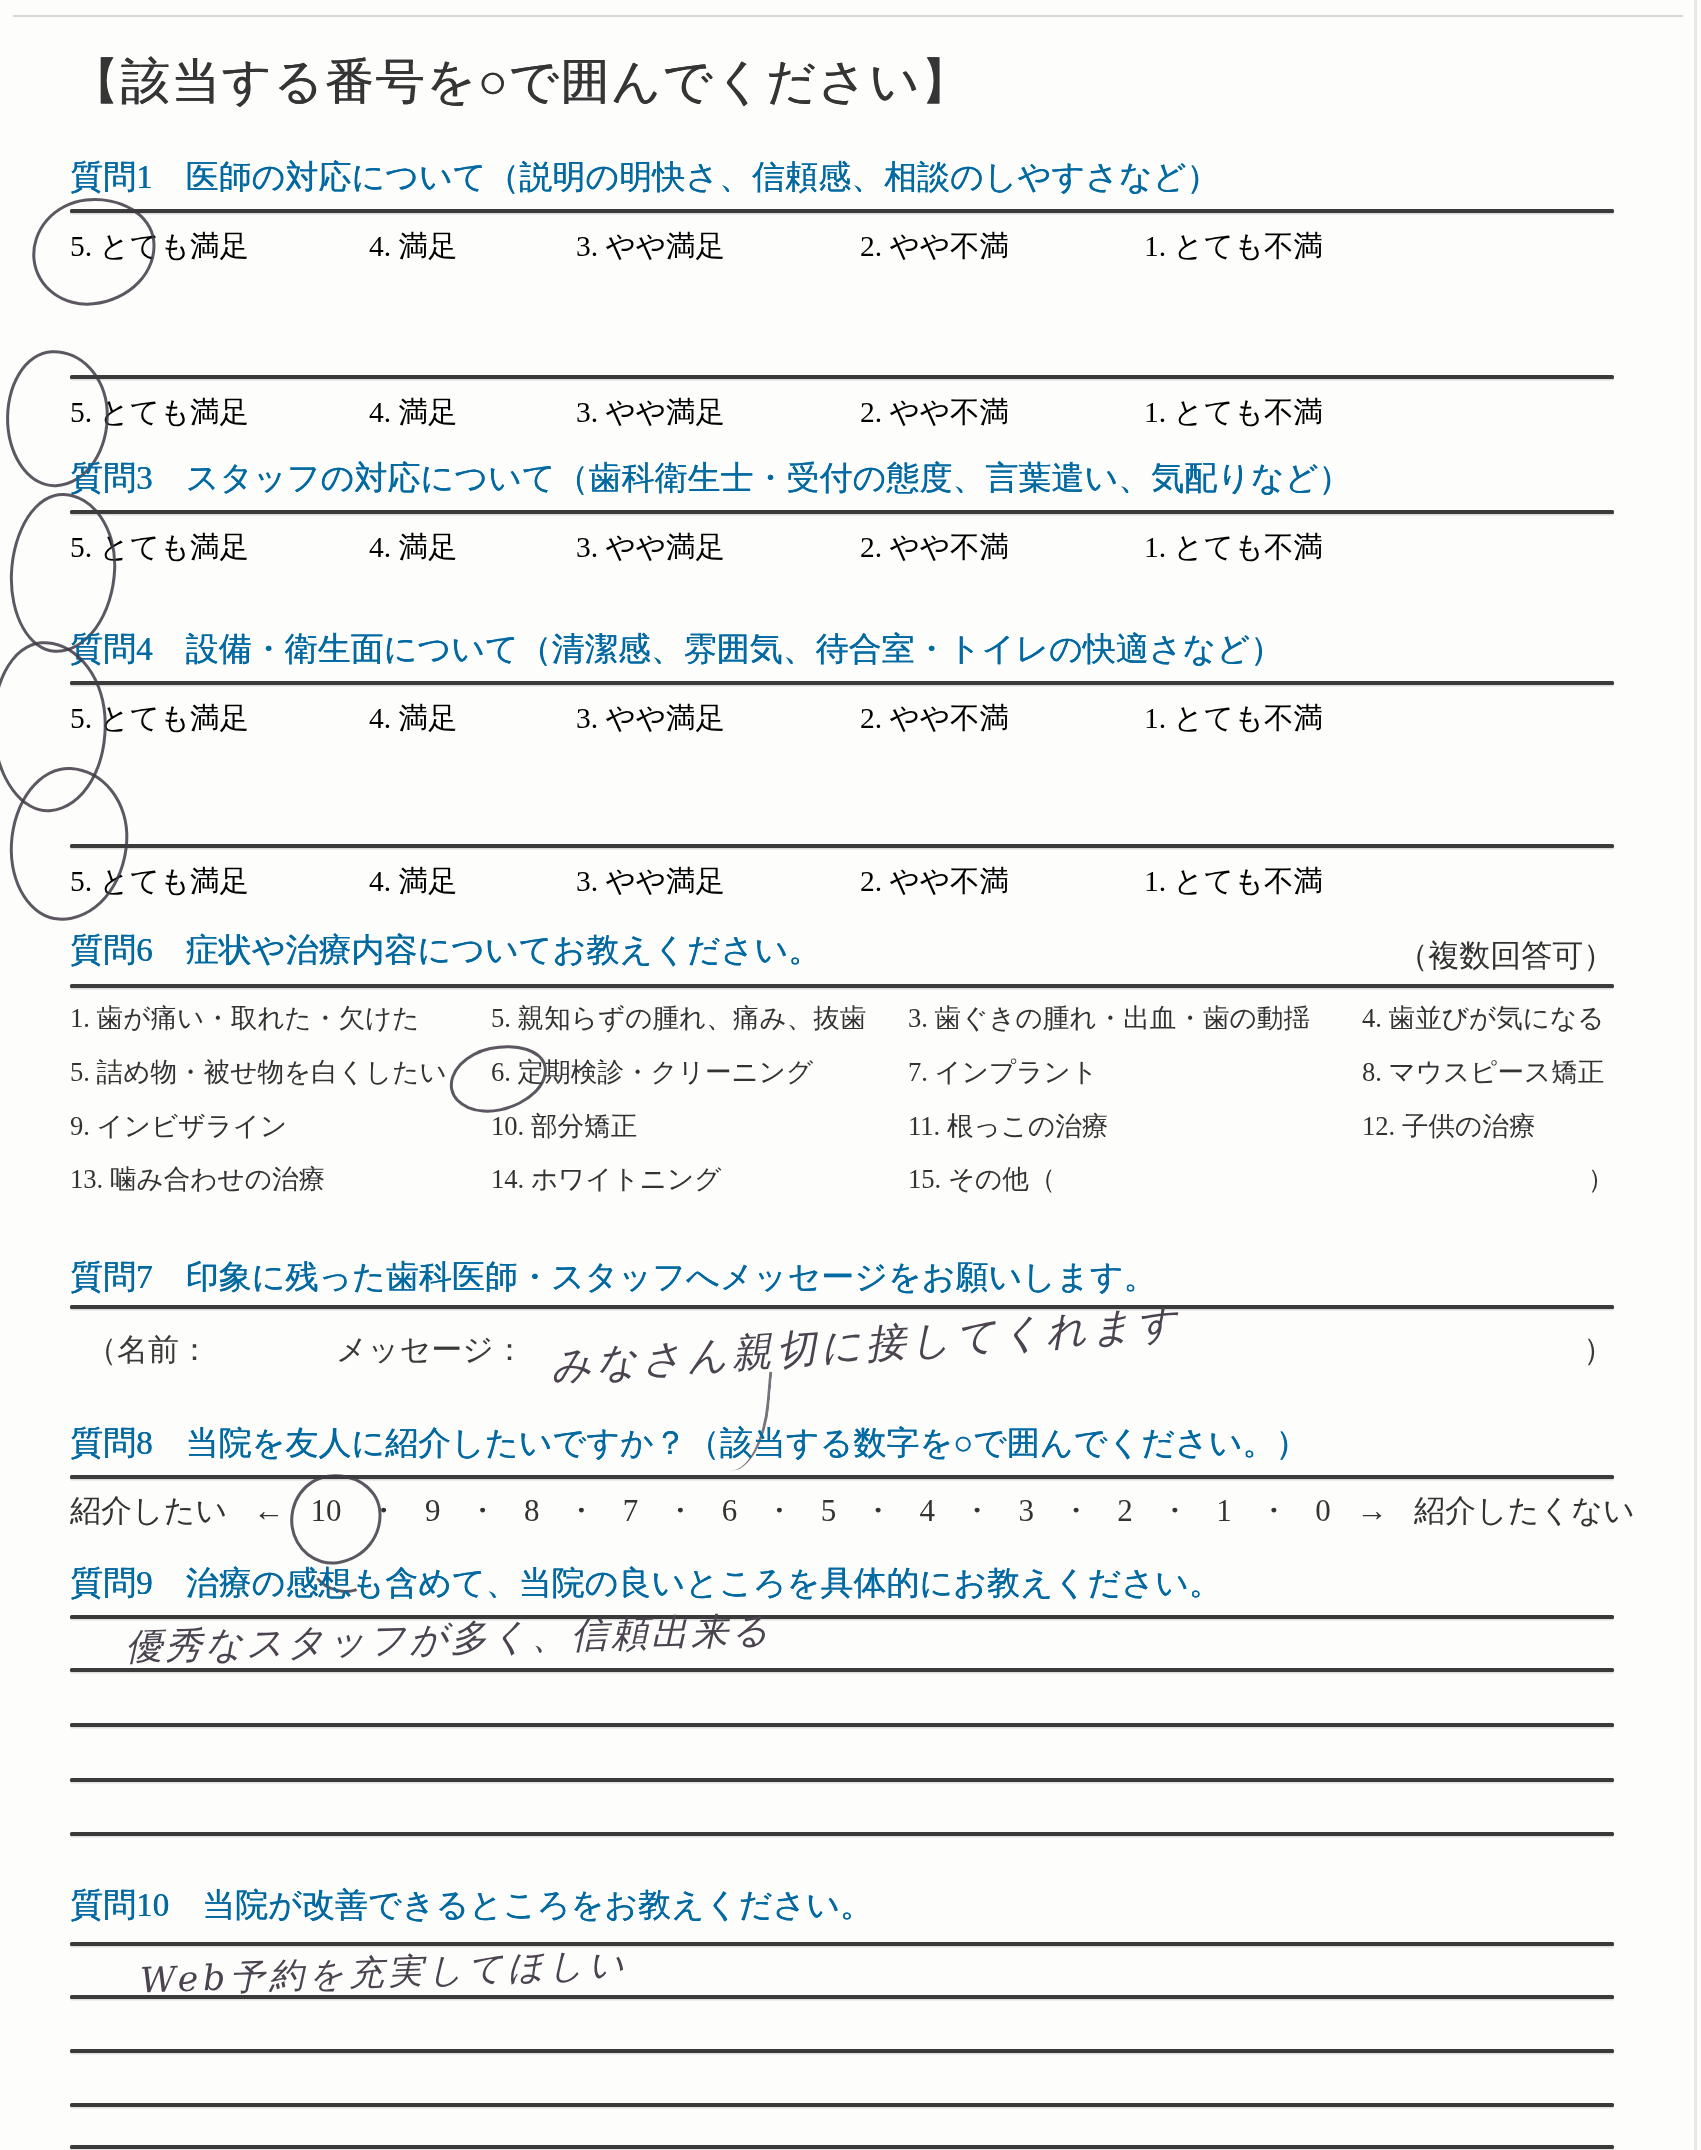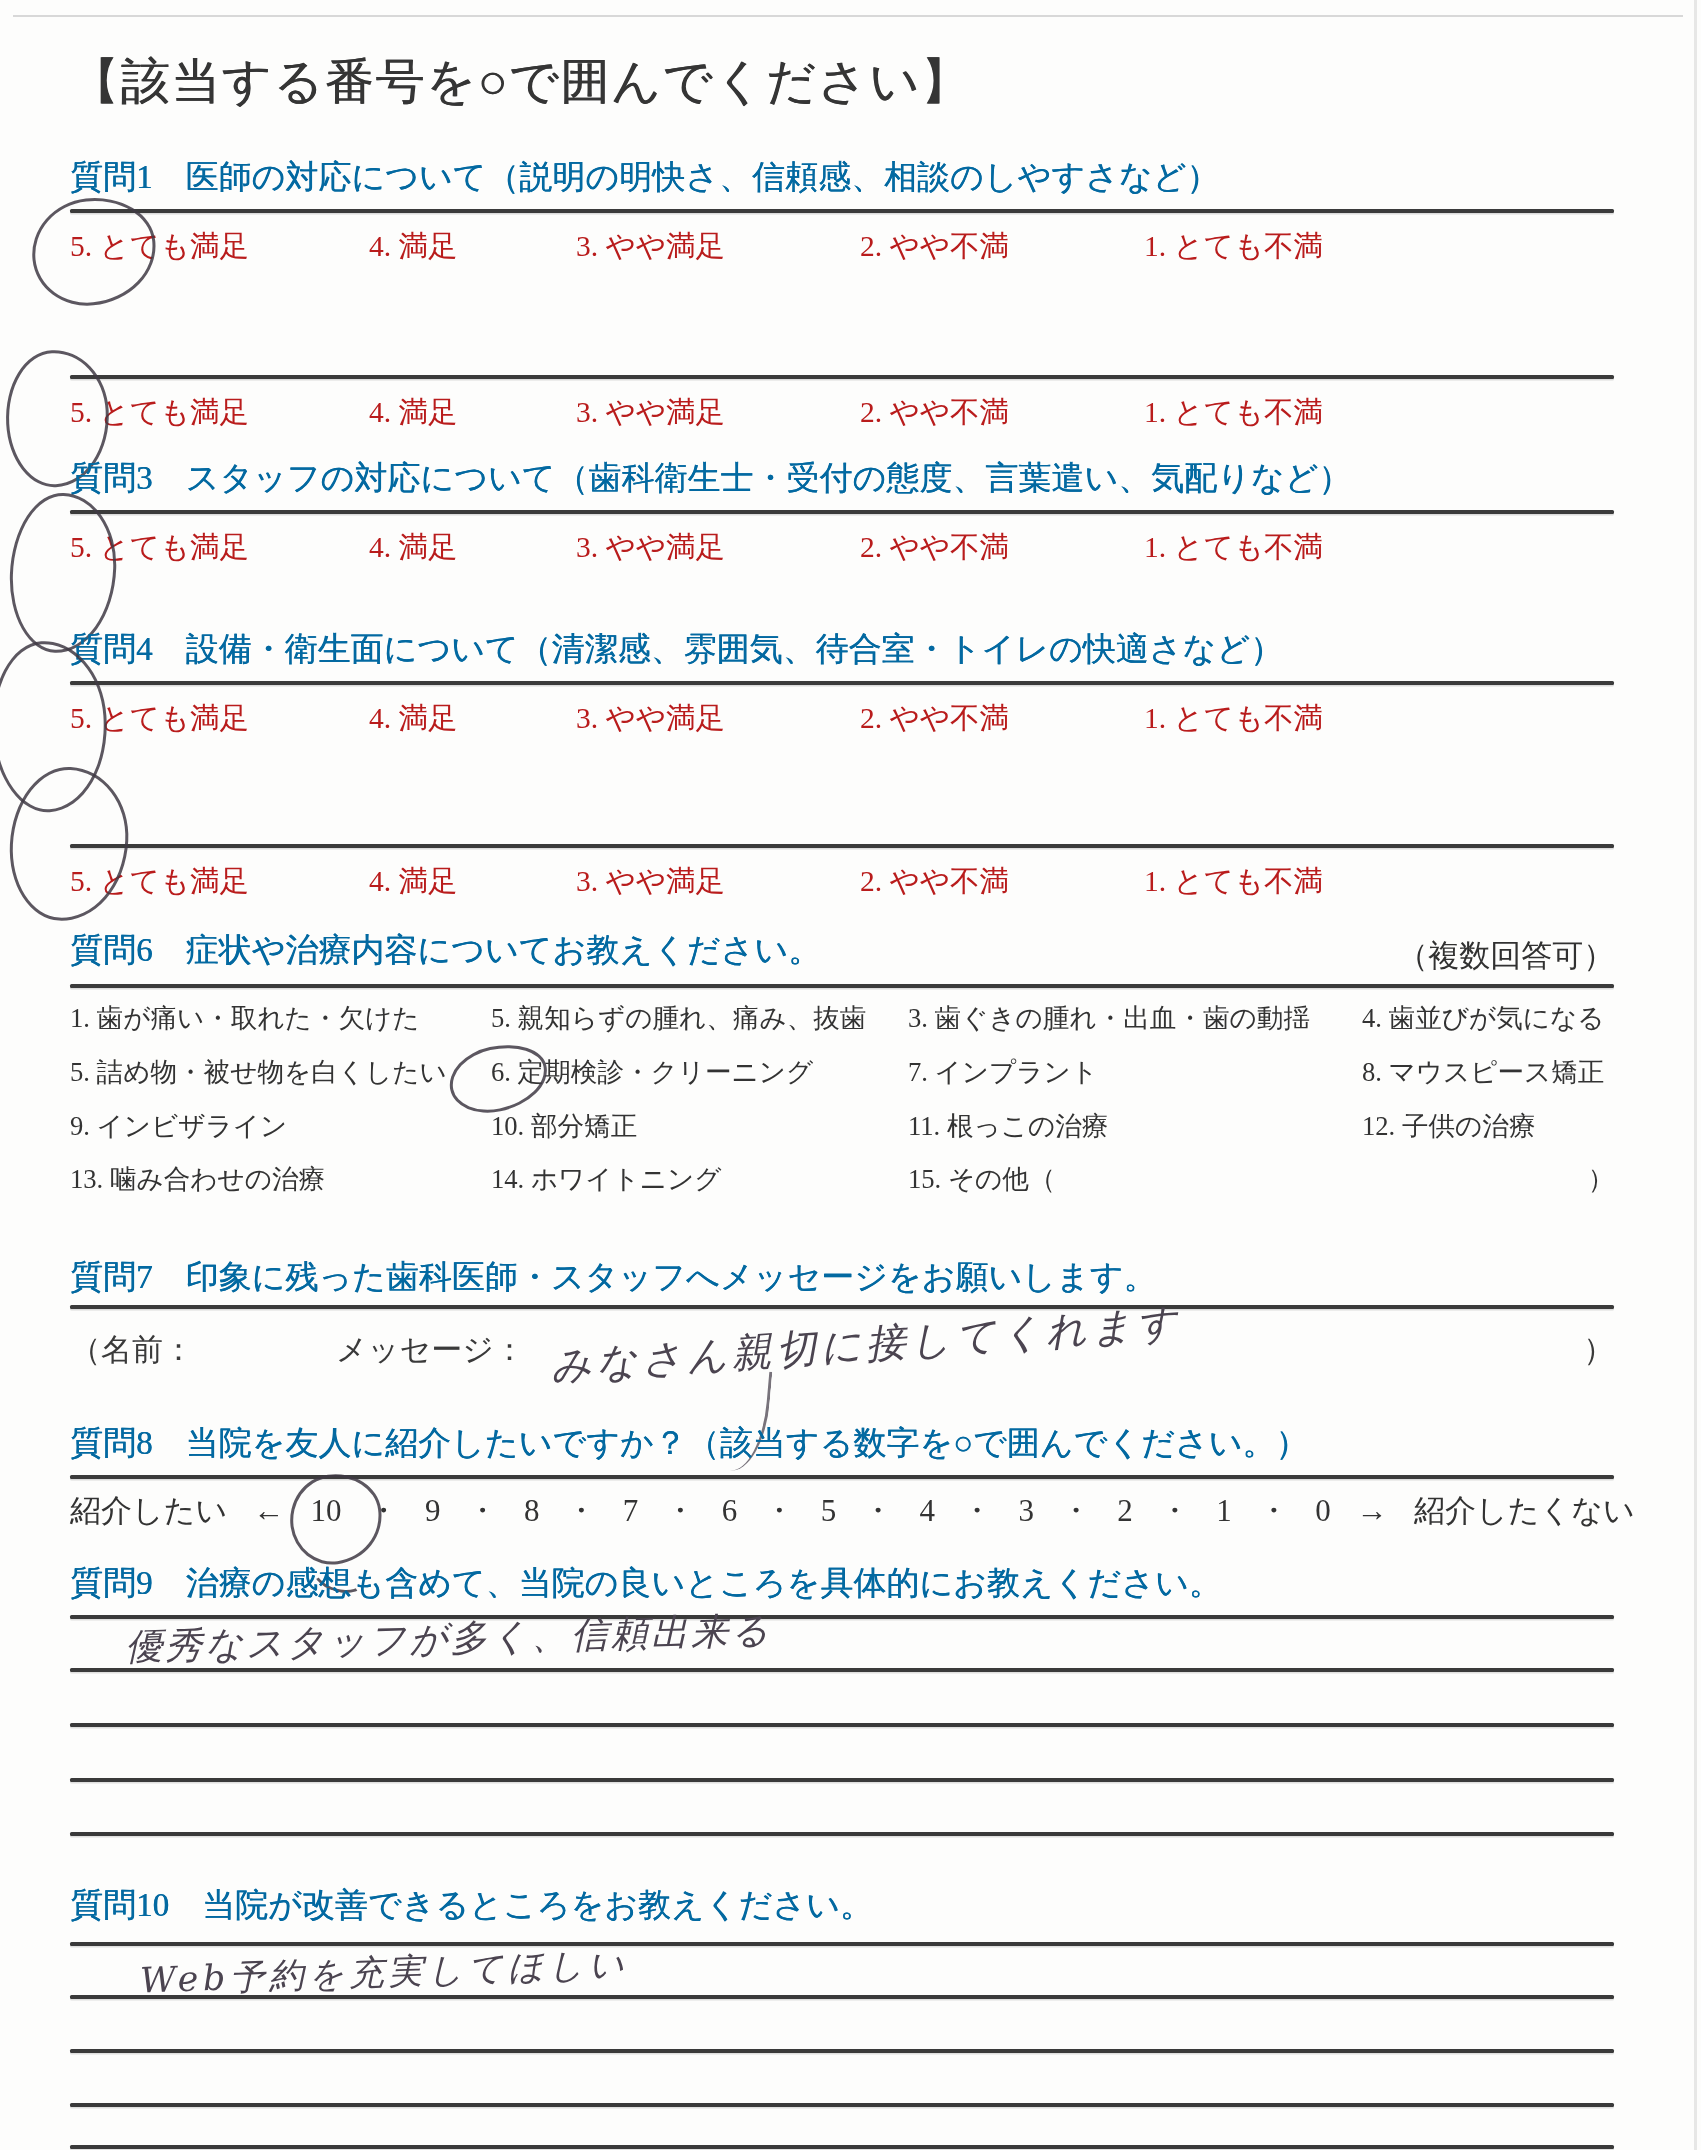--- a/index.html
+++ b/index.html
@@ -18,21 +18,21 @@
     font-size:49px;line-height:1.1;letter-spacing:1.5px;color:#353535;
     text-shadow:0.7px 0 0 currentColor;white-space:nowrap;
   }
   .sec{position:absolute;left:70px;width:1565px;}
   .qh{
     position:absolute;left:0;top:0;font-size:33px;line-height:1.15;
     white-space:nowrap;color:#0369a1;text-shadow:0.4px 0 0 currentColor;
   }
   .rule{position:absolute;left:0;right:20.7px;height:3.7px;background:#3b3b3b;border-radius:1.5px;box-shadow:0 1.5px 0 rgba(120,120,120,.25);}
   .opts{position:absolute;left:0;right:0;height:46px;}
-  .opt{position:absolute;top:0;font-size:29.5px;white-space:nowrap;color:#b91c1c;}
+  .opt{position:absolute;top:0;font-size:29.5px;white-space:nowrap;color:#000000;}
   .circ{
     position:absolute;
     border:3.7px solid rgba(64,58,68,.85);
     border-radius:48% 52% 55% 45% / 52% 46% 54% 48%;
     pointer-events:none;
   }
   .gitem{position:absolute;font-size:26.6px;white-space:nowrap;color:#333;}
   .note{position:absolute;right:20.7px;top:3px;font-size:31px;white-space:nowrap;color:#313131;}
   .rowline{position:absolute;left:0;right:0;height:44px;font-size:31px;}
   .lbl{position:absolute;top:0;white-space:nowrap;color:#3a3a3a;}
@@ -157,21 +157,21 @@
     <span class="gitem" style="left:0;top:229px;">13. 噛み合わせの治療</span>
     <span class="gitem" style="left:421px;top:229px;">14. ホワイトニング</span>
     <span class="gitem" style="left:838px;top:229px;">15. その他（</span>
     <span class="gitem" style="right:20.7px;left:auto;top:229px;">）</span>
   </div>
 
   <div class="sec" style="top:1259px;height:221px;">
     <div class="qh">質問7　印象に残った歯科医師・スタッフへメッセージをお願いします。</div>
     <div class="rule" style="top:46px;"></div>
     <div class="rowline" style="top:70px;">
-      <span class="lbl" style="left:0;">（名前：</span>
+      <span class="lbl" style="left:16px;">（名前：</span>
       <span class="lbl" style="left:266px;">メッセージ：</span>
       <span class="closep">）</span>
     </div>
     <span class="hand" style="left:480px;top:58px;font-size:40px;letter-spacing:4.4px;transform:rotate(-4deg);">みなさん親切に接してくれます</span>
     <i class="tail7" style="left:661px;top:111px;"></i>
   </div>
 
   <div class="sec" style="top:1425px;height:148px;">
     <div class="qh">質問8　当院を友人に紹介したいですか？（該当する数字を○で囲んでください。）</div>
     <div class="rule" style="top:50px;"></div>

